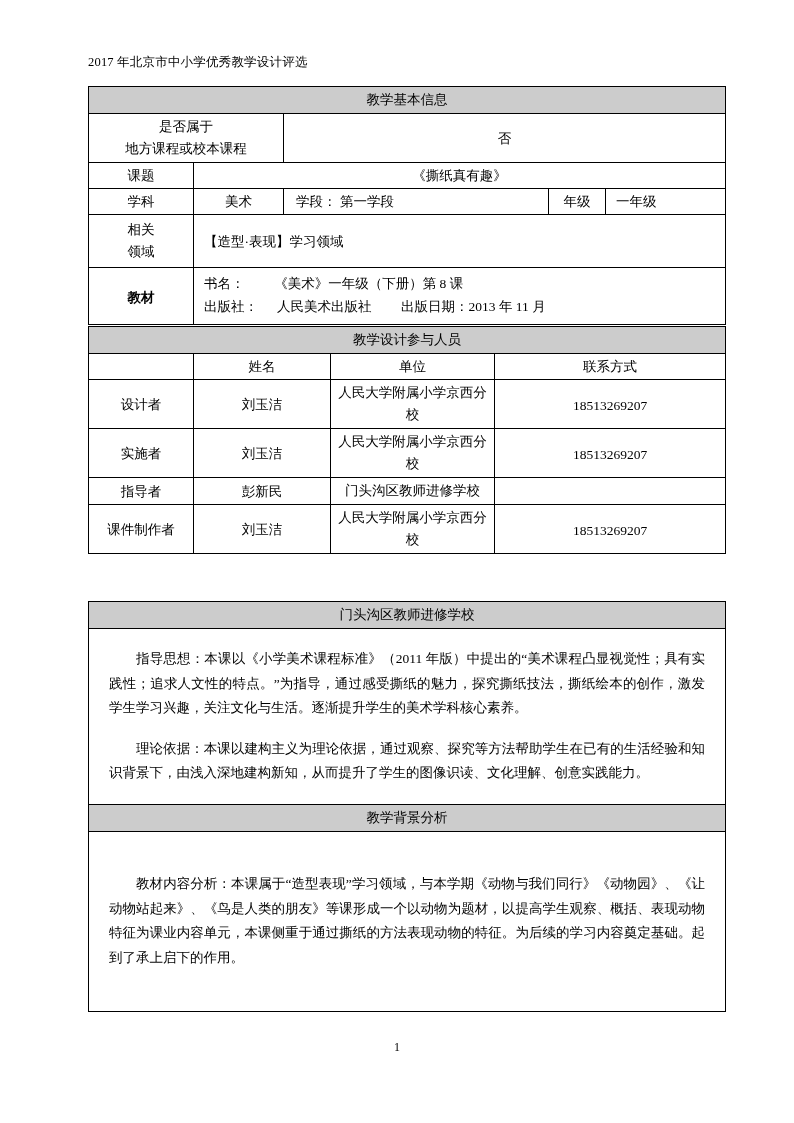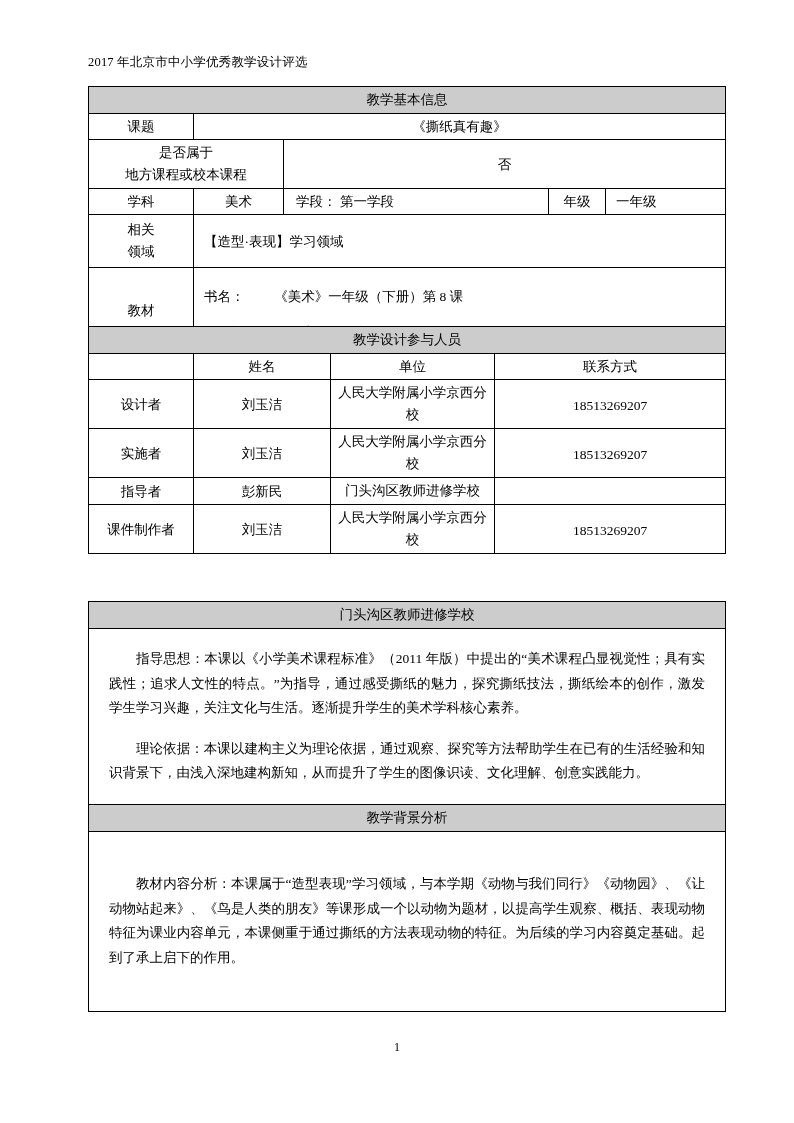--- a/index.html
+++ b/index.html
@@ -69,21 +69,21 @@
   .tbl2 { top: 326px; }
   .tbl3 { top: 601px; }
   .page-num {
     position: absolute;
     left: 0;
     top: 1040px;
     width: 794px;
     text-align: center;
     font-size: 12px;
   }
-  .nowrap { white-space: nowrap; margin-top: 13px; }
+  .nowrap { white-space: nowrap; }
   .gap-sm { display: inline-block; width: 2.2em; }
   .gap-xs { display: inline-block; width: 1.4em; }
 </style>
 </head>
 <body>
 
 <div class="page">
 
   <div class="doc-header">2017 年北京市中小学优秀教学设计评选</div>
 
@@ -95,46 +95,46 @@
       <col style="width:207px">
       <col style="width:58px">
       <col style="width:57px">
       <col style="width:120px">
     </colgroup>
     <tbody>
       <tr>
         <td class="hdr" colspan="7">教学基本信息</td>
       </tr>
       <tr>
-        <td class="ctr">课题</td>
-        <td class="ctr" colspan="6">《撕纸真有趣》</td>
-      </tr>
-      <tr>
         <td class="ctr" colspan="3" style="line-height:22px;">
           <div>是否属于</div>
           <div>地方课程或校本课程</div>
         </td>
         <td class="ctr" colspan="4">否</td>
+      </tr>
+      <tr>
+        <td class="ctr">课题</td>
+        <td class="ctr" colspan="6">《撕纸真有趣》</td>
       </tr>
       <tr>
         <td class="ctr">学科</td>
         <td class="ctr" colspan="2">美术</td>
         <td class="lft" colspan="2" style="padding-left:12px;">学段：  第一学段</td>
         <td class="ctr">年级</td>
         <td class="lft" style="padding-left:10px;">一年级</td>
       </tr>
       <tr>
         <td class="ctr" style="line-height:22px;">
           <div>相关</div>
           <div>领域</div>
         </td>
         <td class="lft top" colspan="6" style="padding-left:10px; height:48px;">【造型·表现】学习领域</td>
       </tr>
       <tr>
-        <td class="ctr top" style="padding-top:5px;">教材</td>
+        <td class="ctr top" style="padding-top:5px;font-weight:bold;">教材</td>
         <td class="lft top" colspan="6" style="padding-left:10px; padding-top:4px; padding-bottom:6px; line-height:23px;">
           <div class="nowrap">
             <span>书名：</span><span class="gap-sm"></span><span>《美术》一年级（下册）第 8 课</span>
           </div>
           <div class="nowrap">
             <span>出版社：</span><span class="gap-xs"></span><span>人民美术出版社</span><span class="gap-sm"></span><span>出版日期：</span><span>2013 年 11   月</span>
           </div>
         </td>
       </tr>
     </tbody>

